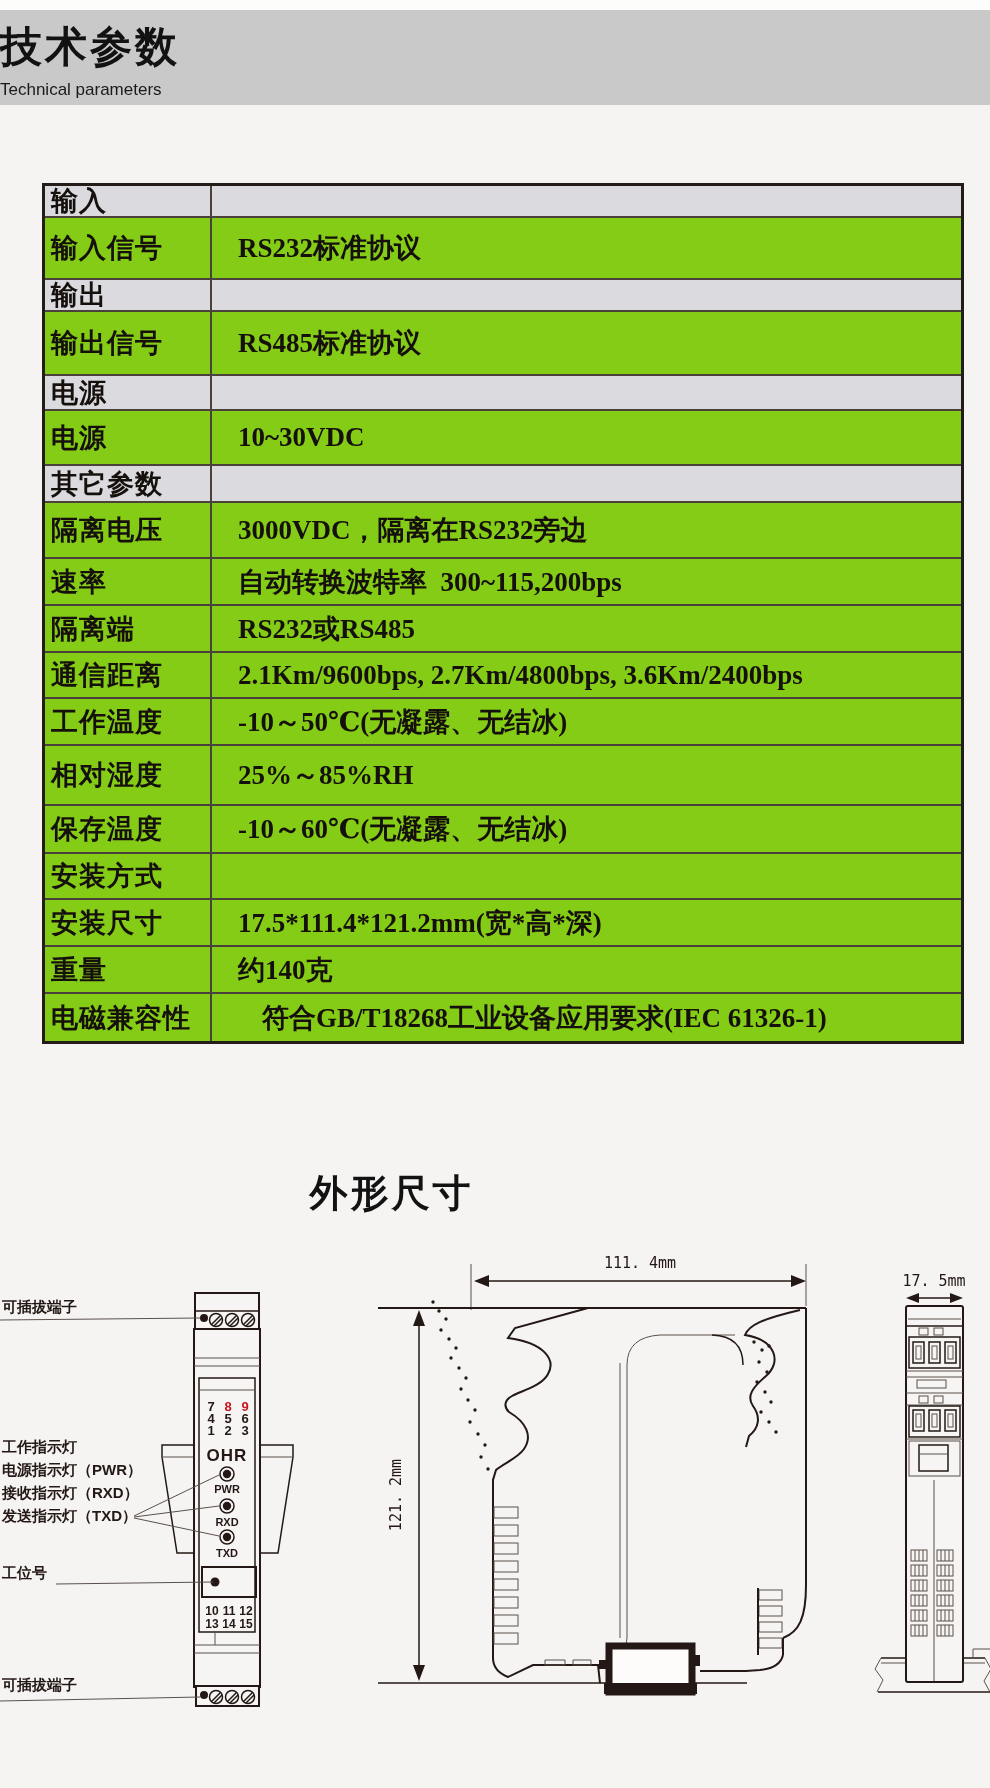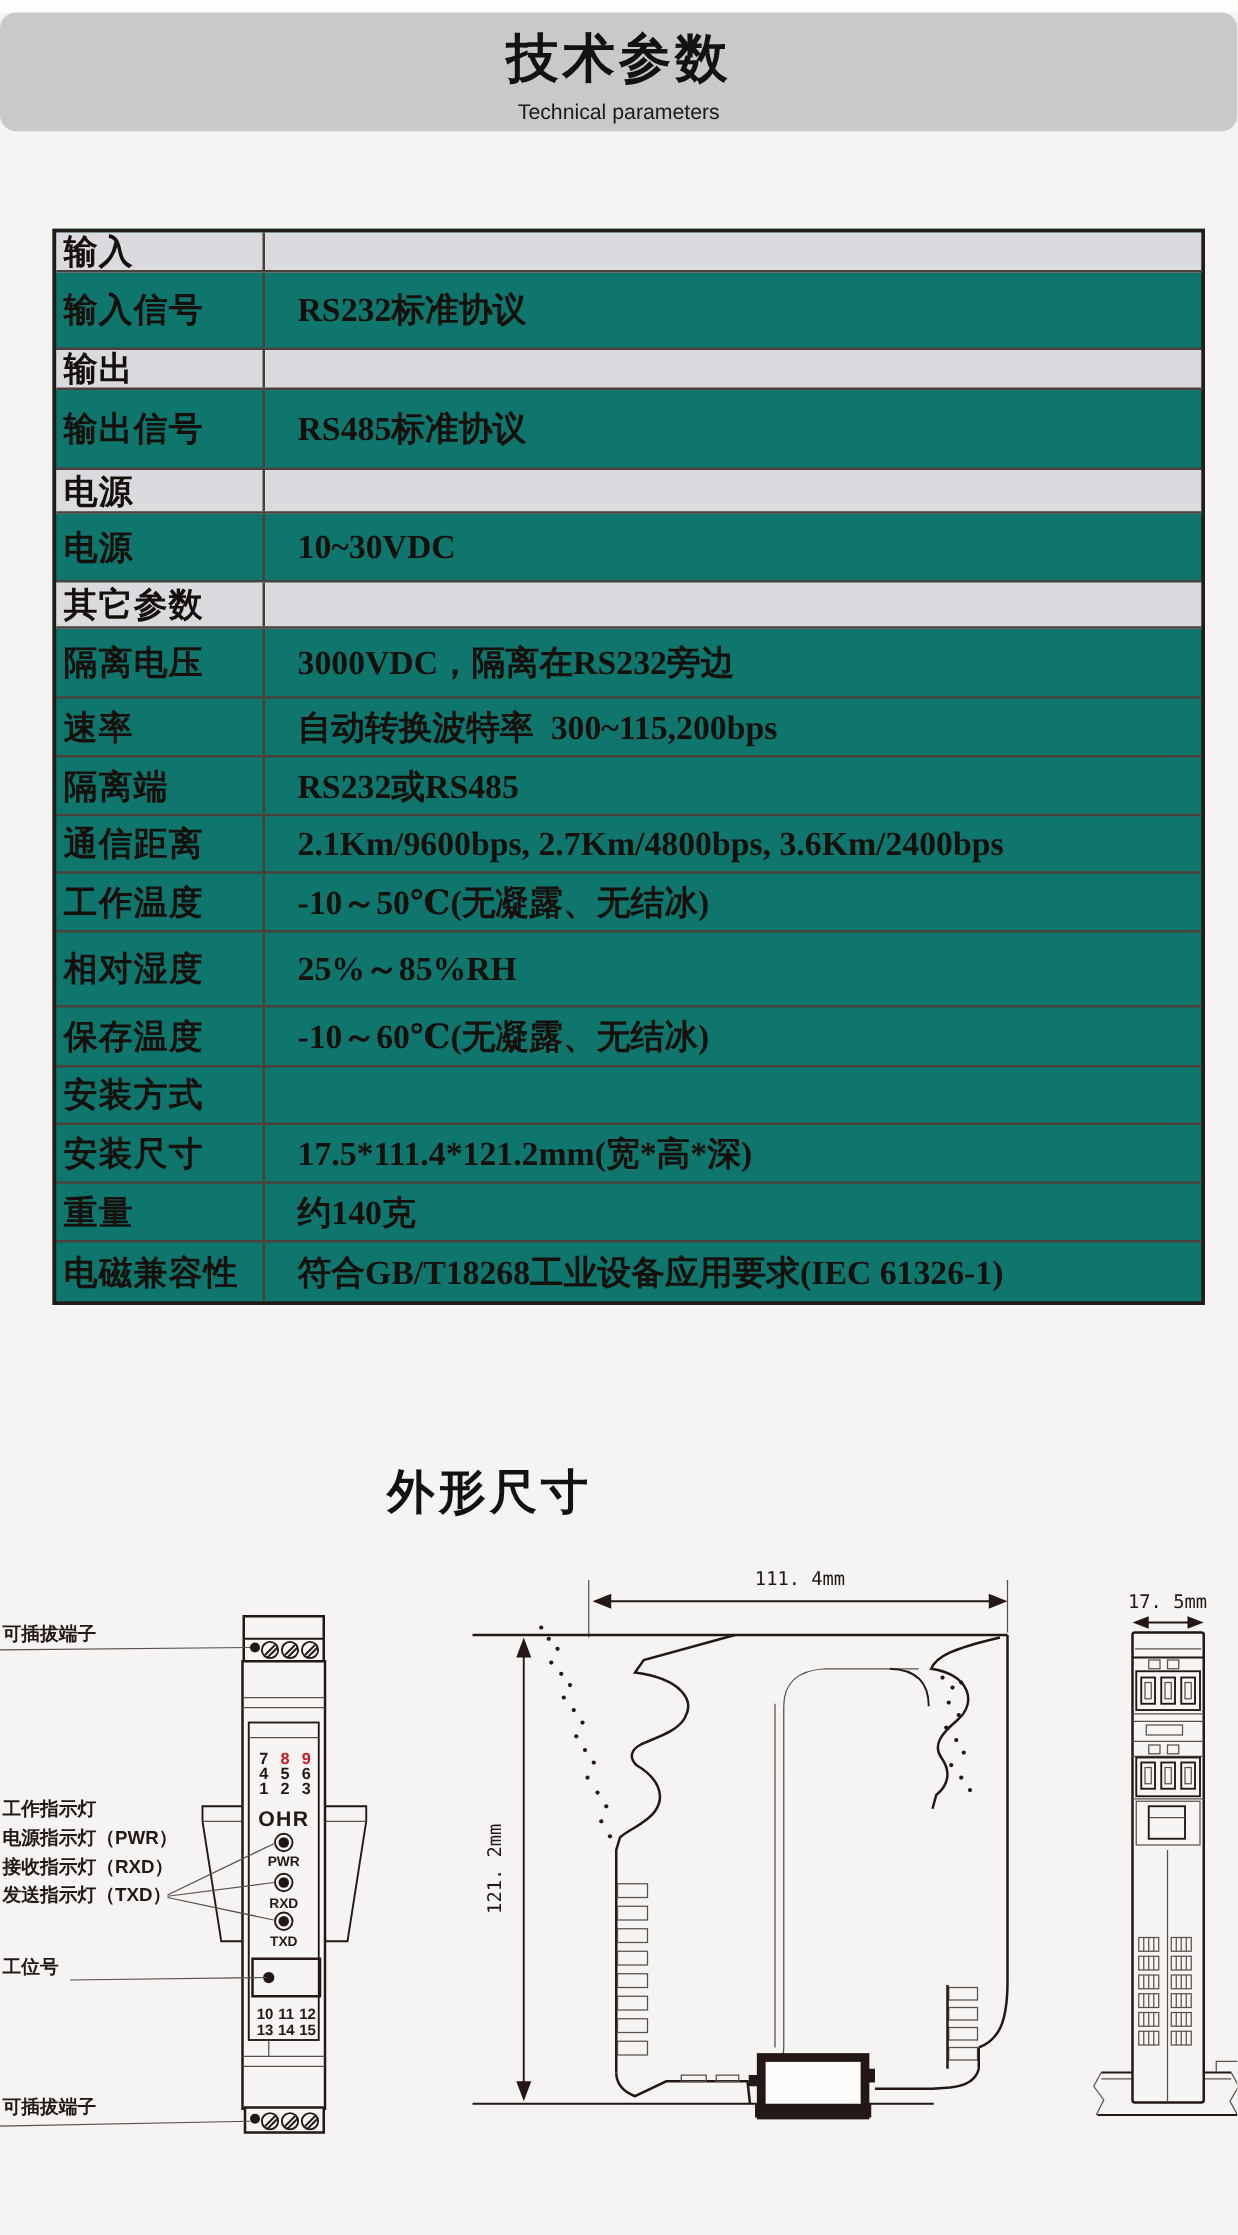--- a/index.html
+++ b/index.html
@@ -1,26 +1,26 @@
 <!DOCTYPE html>
 <html><head>
 <meta charset="utf-8">
 <style>
   html,body{margin:0;padding:0;}
   body{width:990px;height:1788px;background:#f5f4f2;position:relative;overflow:hidden;
        font-family:"Liberation Sans","DejaVu Sans",sans-serif;color:#16100d;}
   .white-strip{position:absolute;top:0;left:0;width:990px;height:10px;background:#fdfdfc;}
-  .topband{position:absolute;top:10px;left:0;width:990px;height:95px;background:#c9c9c9;text-align:center;border-radius:13px;}
+  .topband{position:absolute;top:10px;left:0;width:990px;height:95px;background:#c9c9c9;}
   .topband .title{margin-top:9px;font-size:42px;font-weight:bold;letter-spacing:3px;color:#121212;}
   .topband .subtitle{margin-top:5px;font-size:17px;color:#1a1a1a;}
 
-  .spec-table{position:absolute;left:42px;top:183px;width:916px;border:3px solid #241c18;background:#0f766e;}
+  .spec-table{position:absolute;left:42px;top:183px;width:916px;border:3px solid #241c18;background:#84cc16;}
   .trow{display:flex;border-bottom:2px solid #4a413c;box-sizing:border-box;
         font-family:"Liberation Serif","DejaVu Serif",serif;font-weight:700;font-size:27px;}
-  .trow:last-child{border-bottom:none;}
+  .trow:last-child{border-bottom:none;gap:24px;}
   .trow.section{background:#dbdbdf;}
   .tlabel{width:167px;border-right:2px solid #4a413c;box-sizing:border-box;display:flex;align-items:center;
           padding-left:6px;letter-spacing:1px;}
   .tvalue{flex:1;display:flex;align-items:center;padding-left:26px;white-space:pre;}
 
   .outline-heading{position:absolute;top:1168px;left:0;width:783px;text-align:center;
                    font-size:38px;font-weight:bold;letter-spacing:3px;color:#121212;}
 
   svg{position:absolute;top:1240px;left:0;}
   .ln{stroke:#231815;fill:none;stroke-width:2;}

